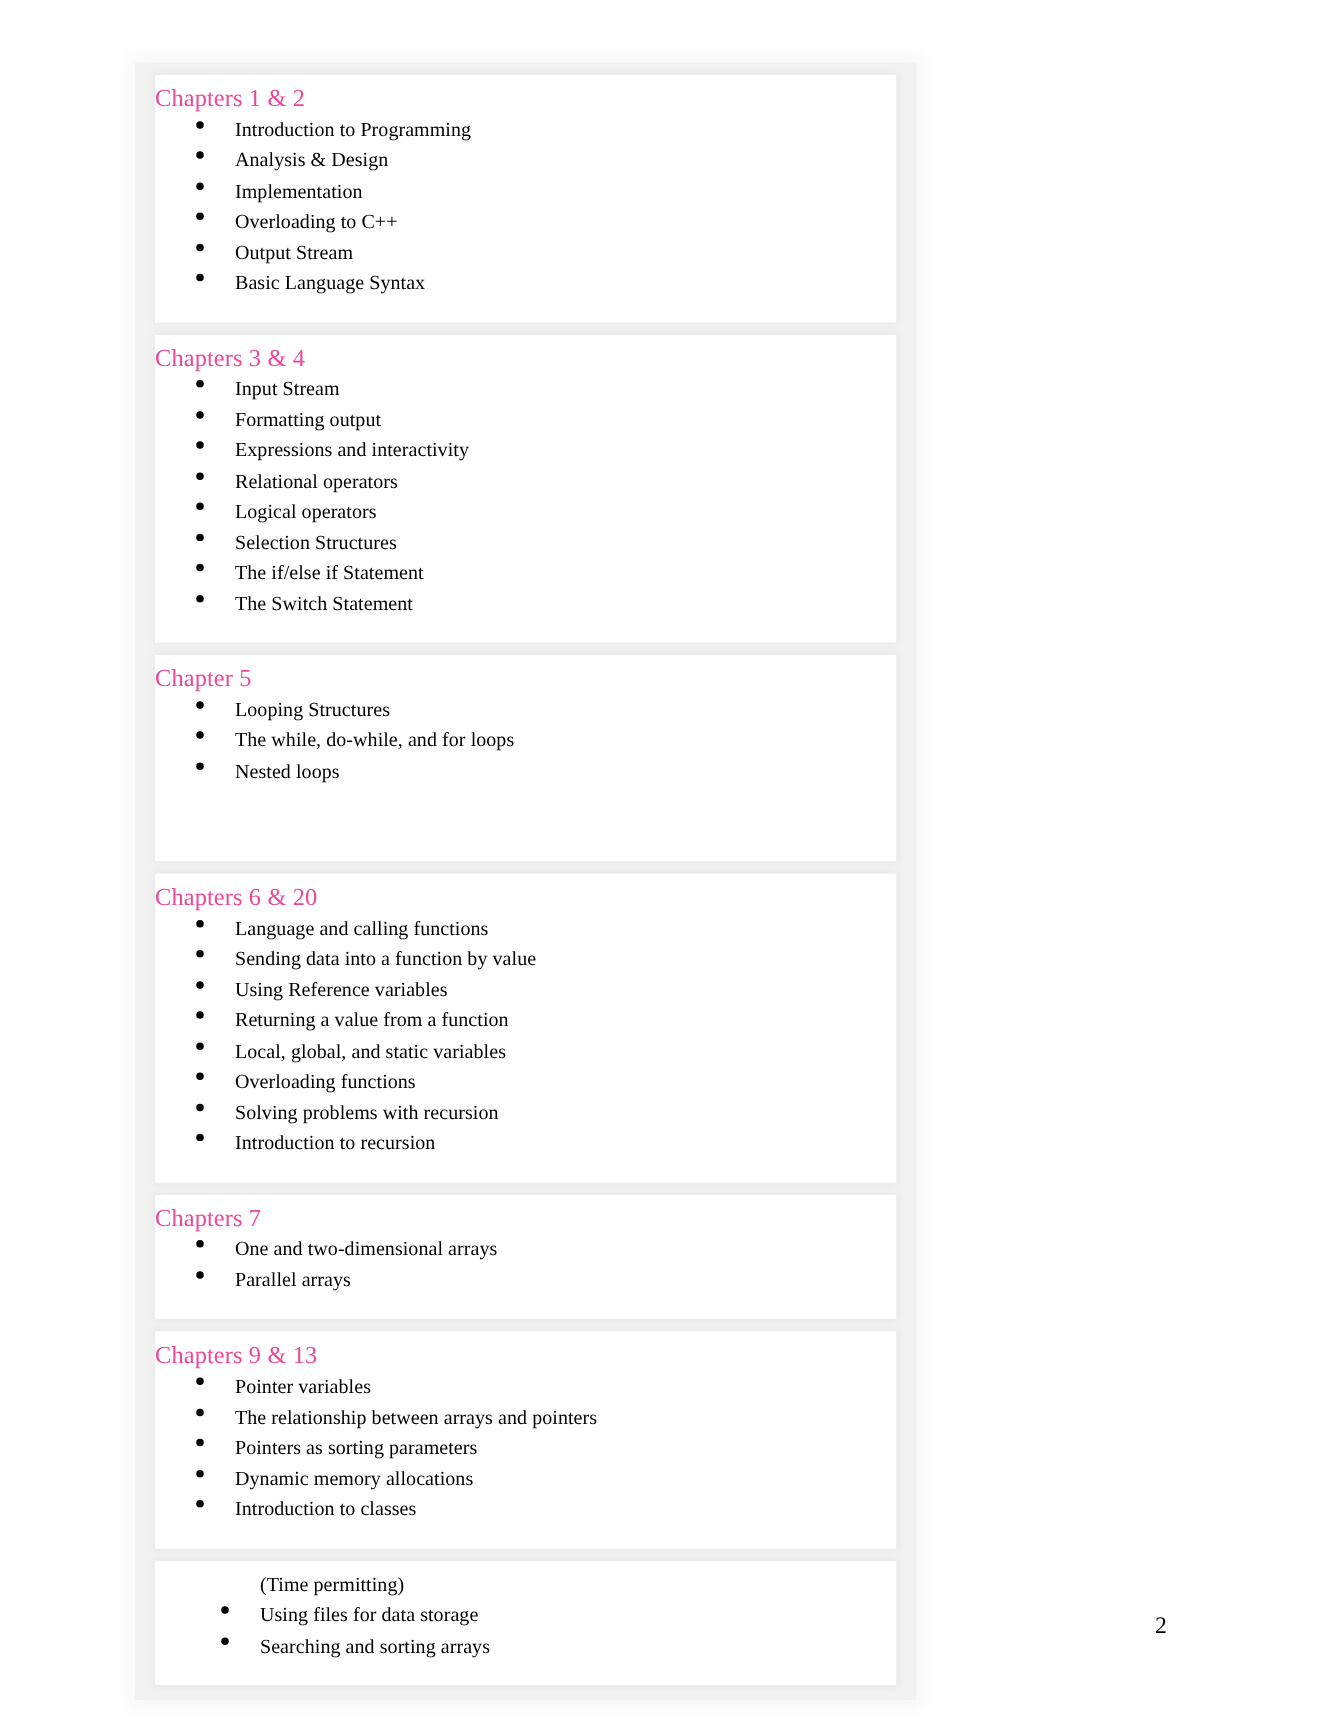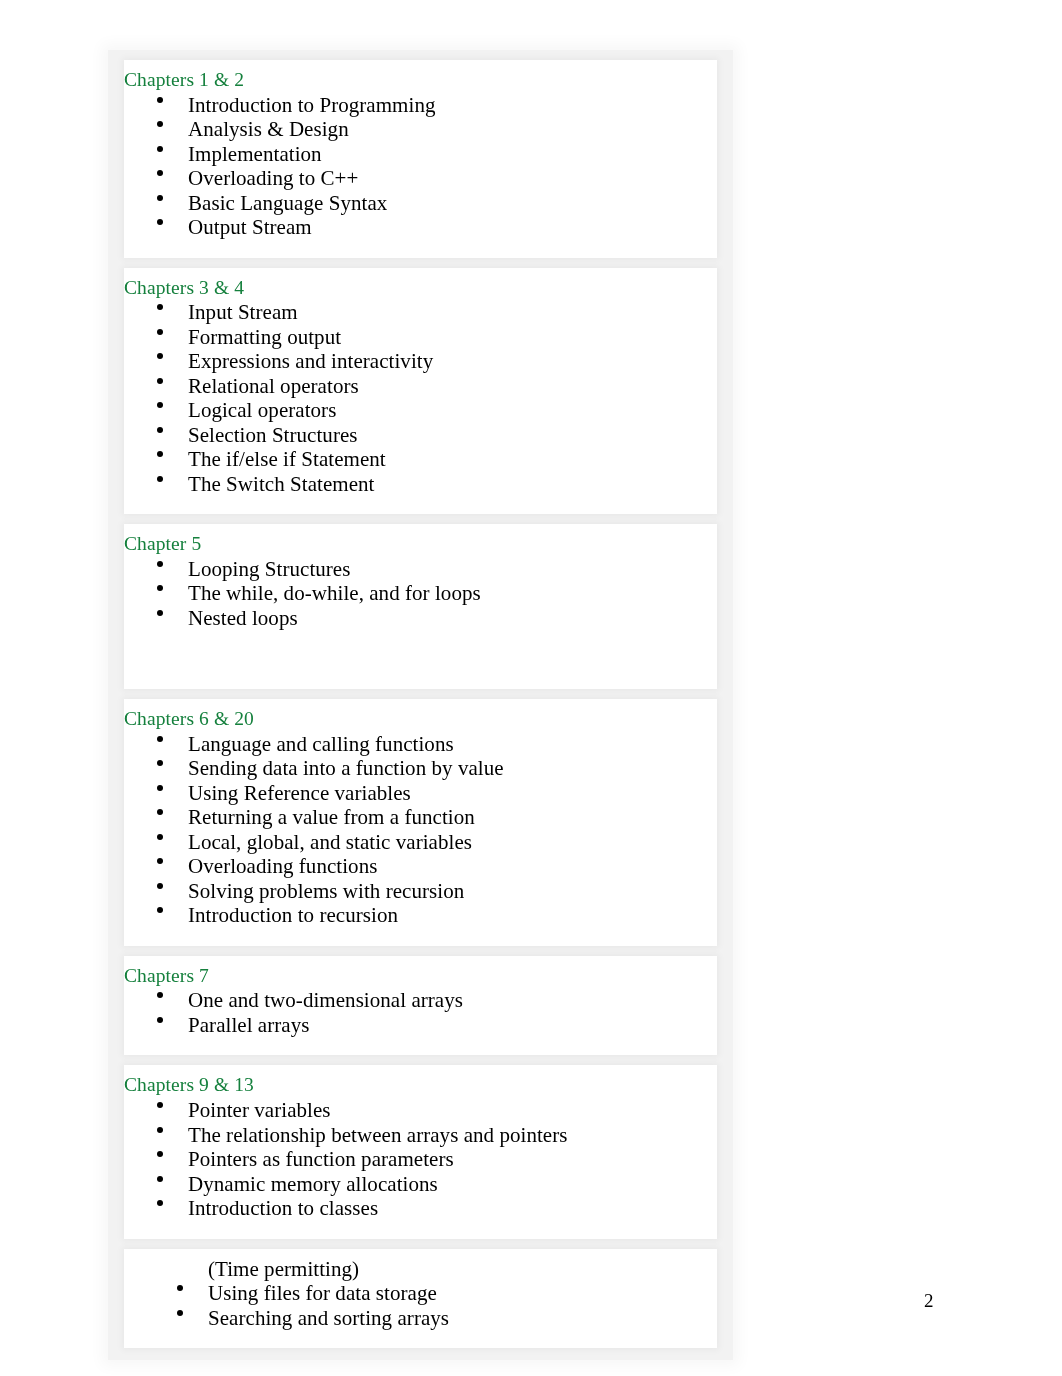--- a/index.html
+++ b/index.html
@@ -50,34 +50,34 @@
     margin-bottom: 12px;
     padding-left: 20px;
   }
 
   .chapter-heading {
     font-size: 19.5px;
     line-height: 24.6px;
     letter-spacing: 0.1px;
     margin: 0 0 0 0;
     padding-left: 0px;
-    color: #15803d;
+    color: #ec4899;
     white-space: nowrap;
     font-family: Liberation Serif, serif;
   }
 
   .bullet-list {
     list-style: none;
     margin: 0;
     padding: 0;
   }
 
   .bullet-item {
     position: relative;
-    font-size: 21px;
+    font-size: 16px;
     line-height: 24.5px;
     padding-left: 64px;
     letter-spacing: 0.05px;
     white-space: nowrap;
   }
 
   .bullet-item .bullet-dot {
     position: absolute;
     left: 33px;
     top: 4px;
@@ -113,22 +113,22 @@
 
   <div class="outline-container">
 
   <div class="chapter-block">
         <div class="chapter-heading">Chapters 1 &amp; 2</div>
         <ul class="bullet-list">
           <li class="bullet-item"><span class="bullet-dot"></span><span>Introduction to Programming</span></li>
           <li class="bullet-item"><span class="bullet-dot"></span><span>Analysis &amp; Design</span></li>
           <li class="bullet-item"><span class="bullet-dot"></span><span>Implementation</span></li>
           <li class="bullet-item"><span class="bullet-dot"></span><span>Overloading to C++</span></li>
+          <li class="bullet-item"><span class="bullet-dot"></span><span>Output Stream</span></li>
           <li class="bullet-item"><span class="bullet-dot"></span><span>Basic Language Syntax</span></li>
-          <li class="bullet-item"><span class="bullet-dot"></span><span>Output Stream</span></li>
         </ul>
         <div class="block-spacer small"></div>
       </div>
       <div class="chapter-block">
         <div class="chapter-heading">Chapters 3 &amp; 4</div>
         <ul class="bullet-list">
           <li class="bullet-item"><span class="bullet-dot"></span><span>Input Stream</span></li>
           <li class="bullet-item"><span class="bullet-dot"></span><span>Formatting output</span></li>
           <li class="bullet-item"><span class="bullet-dot"></span><span>Expressions and interactivity</span></li>
           <li class="bullet-item"><span class="bullet-dot"></span><span>Relational operators</span></li>
@@ -168,21 +168,21 @@
           <li class="bullet-item"><span class="bullet-dot"></span><span>One and two-dimensional arrays</span></li>
           <li class="bullet-item"><span class="bullet-dot"></span><span>Parallel arrays</span></li>
         </ul>
         <div class="block-spacer small"></div>
       </div>
       <div class="chapter-block">
         <div class="chapter-heading">Chapters 9 &amp; 13</div>
         <ul class="bullet-list">
           <li class="bullet-item"><span class="bullet-dot"></span><span>Pointer variables</span></li>
           <li class="bullet-item"><span class="bullet-dot"></span><span>The relationship between arrays and pointers</span></li>
-          <li class="bullet-item"><span class="bullet-dot"></span><span>Pointers as function parameters</span></li>
+          <li class="bullet-item"><span class="bullet-dot"></span><span>Pointers as sorting parameters</span></li>
           <li class="bullet-item"><span class="bullet-dot"></span><span>Dynamic memory allocations</span></li>
           <li class="bullet-item"><span class="bullet-dot"></span><span>Introduction to classes</span></li>
         </ul>
         <div class="block-spacer small"></div>
       </div>
       <div class="chapter-block">
         <ul class="bullet-list">
           <li class="bullet-item no-marker"><span>(Time permitting)</span></li>
           <li class="bullet-item"><span class="bullet-dot"></span><span>Using files for data storage</span></li>
           <li class="bullet-item"><span class="bullet-dot"></span><span>Searching and sorting arrays</span></li>

